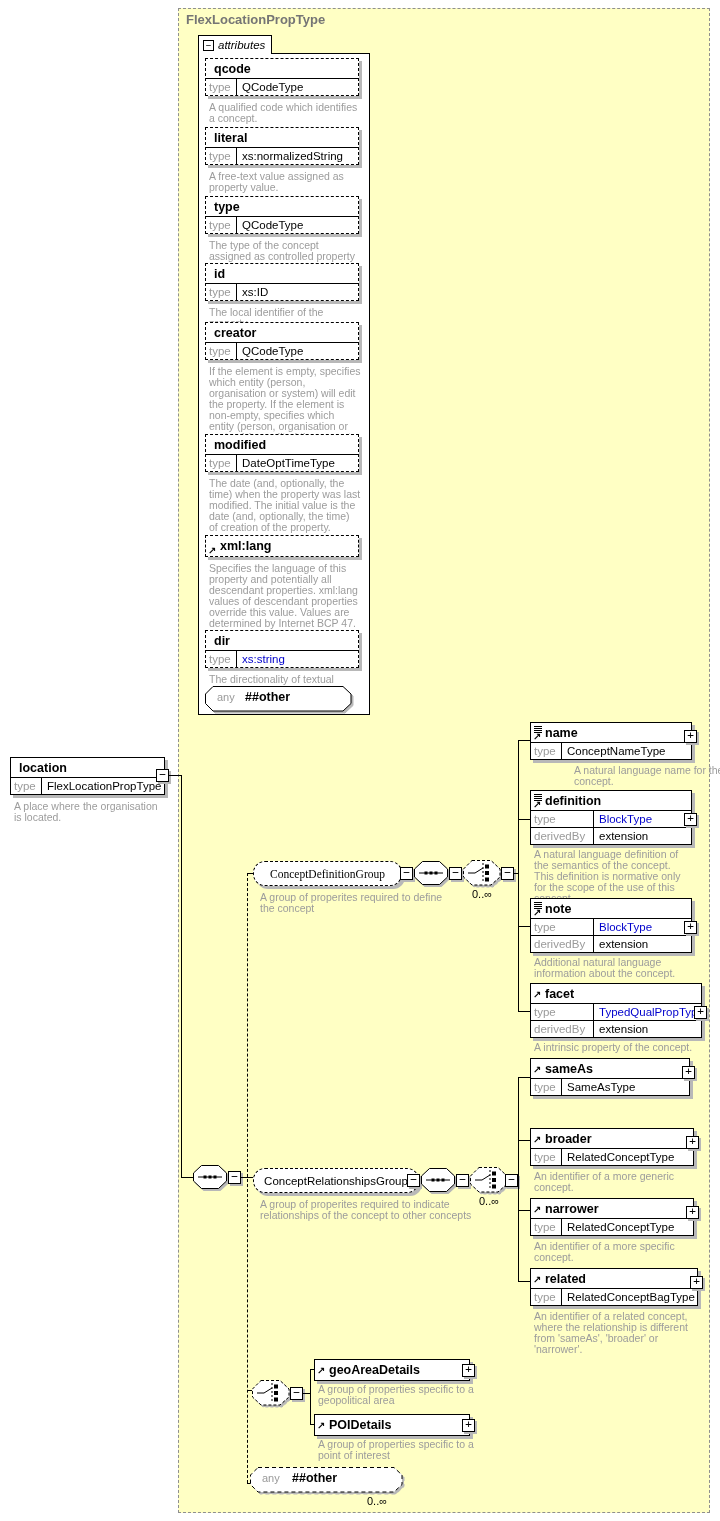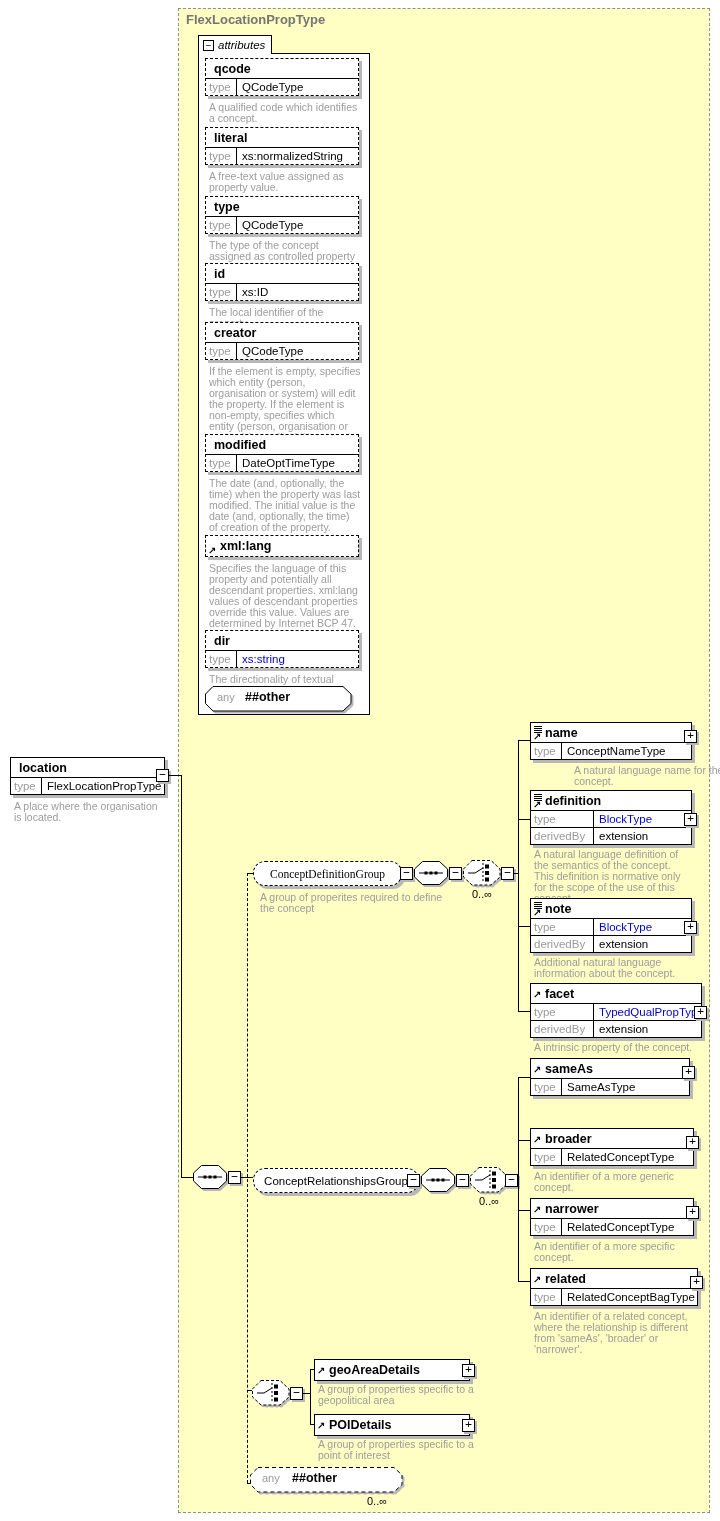--- a/index.html
+++ b/index.html
@@ -284,20 +284,21 @@
       </div>
     <div class="crow wide">
         <span class="lbl">derivedBy</span>
         <span class="val">extension</span>
       </div>
     <div class="nodebox" style="left:163px;top:22px;">+</div>
   </div>
   <div class="desc" style="left:534px;top:1042px;width:170px;">A intrinsic property of the concept.</div>
 
   <div class="groupref" style="left:253px;top:1168px;width:152px;">ConceptRelationshipsGroup</div>
+  <div class="desc" style="left:260px;top:1199px;width:215px;">A group of properites required to indicate relationships of the concept to other concepts</div>
   <div class="nodebox" style="left:407px;top:1174px;">−</div>
   <svg class="svgicon" style="left:421px;top:1168px;" width="34" height="24" viewBox="0 0 34 24">
     <polygon points="8.5,0.5 25.5,0.5 33.5,8 33.5,16 25.5,23.5 8.5,23.5 0.5,16 0.5,8" fill="#fff" stroke="#000"></polygon>
     <line x1="5" y1="12" x2="29" y2="12" stroke="#000"></line>
     <rect x="10.5" y="10.5" width="3" height="3" fill="#000"></rect>
     <rect x="15.5" y="10.5" width="3" height="3" fill="#000"></rect>
     <rect x="20.5" y="10.5" width="3" height="3" fill="#000"></rect>
   </svg>
   <div class="nodebox" style="left:456px;top:1174px;">−</div>
   <svg class="svgicon" style="left:470px;top:1167px;" width="38" height="26" viewBox="0 0 38 26">

